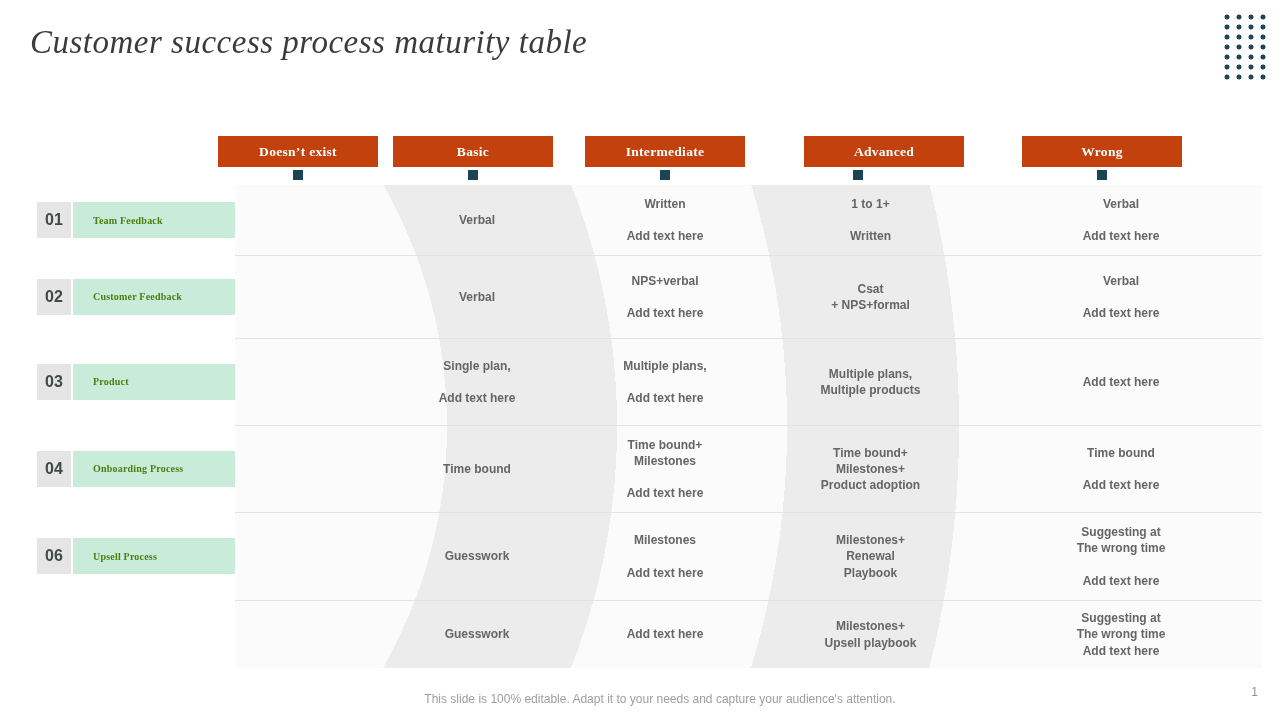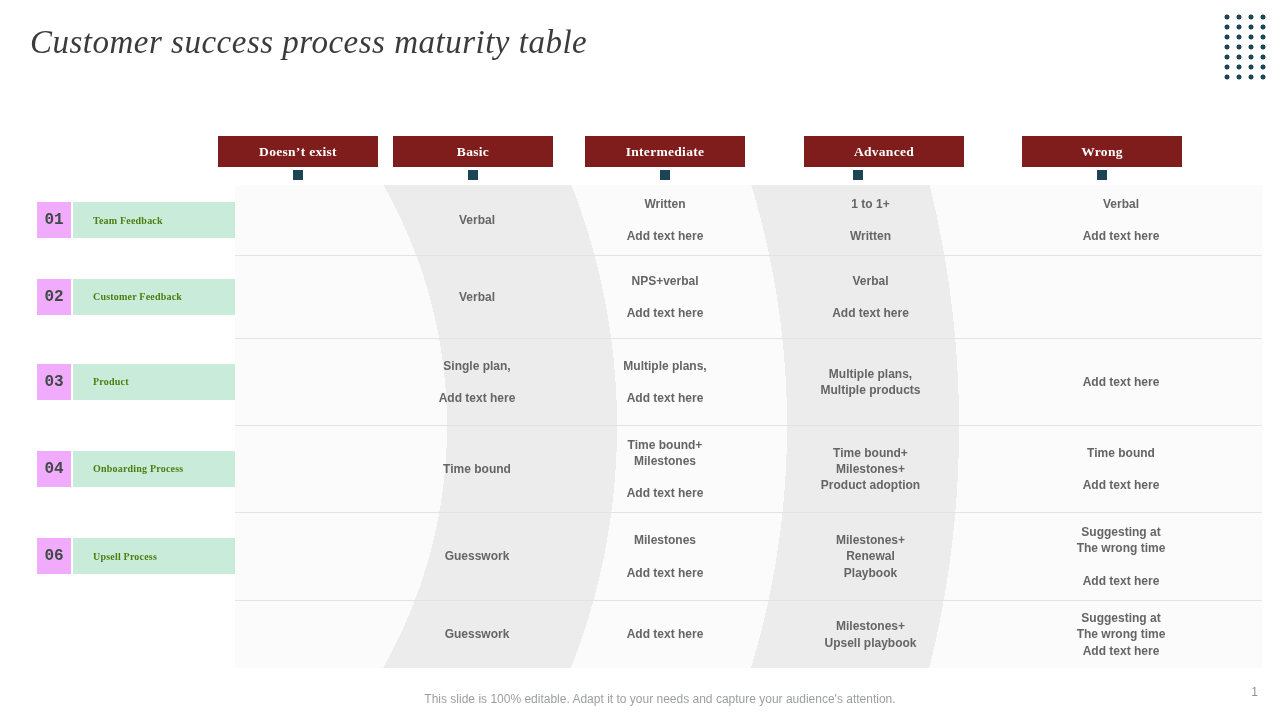--- a/index.html
+++ b/index.html
@@ -12,21 +12,21 @@
     font-family:"Liberation Serif", serif; font-size:33px; font-weight:400;
     color:#3b3b3b; letter-spacing:0.5px; white-space:nowrap;font-style:italic;
   }
   .dots {
     position:absolute; left:1219px; top:10px; width:47px; height:70px;
     background-image:radial-gradient(circle, #1e4554 2.2px, rgba(0,0,0,0) 2.8px);
     background-size:12px 10px; background-position:2px 2px;
   }
   
   .col-header {
-    position:absolute; top:136px; width:160px; height:31px; background:#7f1d1d;
+    position:absolute; top:136px; width:160px; height:31px; background:#c2410c;
     color:#ffffff; font-family:"Liberation Serif", serif; font-weight:bold;
     font-size:13.5px; display:flex; align-items:center; justify-content:center;
     letter-spacing:0.3px;
   }
   .marker { position:absolute; top:170px; width:10px; height:10px; background:#1b4455; }
   .marker::before {
     content:""; position:absolute; left:4px; top:-10px; width:1px; height:32px;
     background:#ccd9dc; z-index:-1;
   }
   .marker::after {
@@ -69,23 +69,23 @@
   .rail-row:nth-child(5){ height:88px; } .rail-row:nth-child(6){ height:68px; }
   .arrow-label { position:absolute; left:35px; top:50%; transform:translateY(-50%); width:228px; height:36px; }
   .al-bar { position:absolute; left:7px; right:22px; top:0; bottom:0; background:#c9ecda; }
   .al-tip {
     position:absolute; right:0; top:0; width:0; height:0;
     border-top:18px solid rgba(0,0,0,0); border-bottom:18px solid rgba(0,0,0,0);
     border-left:22px solid #c9ecda;
   }
   .al-num {
     position:absolute; left:0; top:-2px; width:38px; height:40px; box-sizing:border-box;
-    background:#f0abfc; border:2px solid #ffffff;
+    background:#e5e5e5; border:2px solid #ffffff;
     display:flex; align-items:center; justify-content:center;
-    font-family:Liberation Mono, monospace; font-weight:bold; font-size:16px; color:#3e4a45;
+    font-family:Liberation Sans, sans-serif; font-weight:bold; font-size:16px; color:#3e4a45;
   }
   .al-text {
     position:absolute; left:58px; top:0; bottom:0; display:flex; align-items:center;
     font-family:"Liberation Serif", serif; font-weight:bold; font-size:10px;
     color:#4d7c0f; letter-spacing:0.2px; white-space:nowrap;
   }
   .footer {
     position:absolute; left:0; right:0; top:692px; text-align:center;
     font-size:12px; color:#9c9f9d;padding-left:40px;
   }
@@ -167,20 +167,22 @@
       <div class="t-cell">Verbal
 
 Add text here</div>
     </div>
     <div class="t-row">
       <div class="t-cell"></div>
       <div class="t-cell">Verbal</div>
       <div class="t-cell">NPS+verbal
 
 Add text here</div>
+      <div class="t-cell">Csat
++ NPS+formal</div>
       <div class="t-cell">Verbal
 
 Add text here</div>
     </div>
     <div class="t-row">
       <div class="t-cell"></div>
       <div class="t-cell">Single plan,
 
 Add text here</div>
       <div class="t-cell">Multiple plans,

